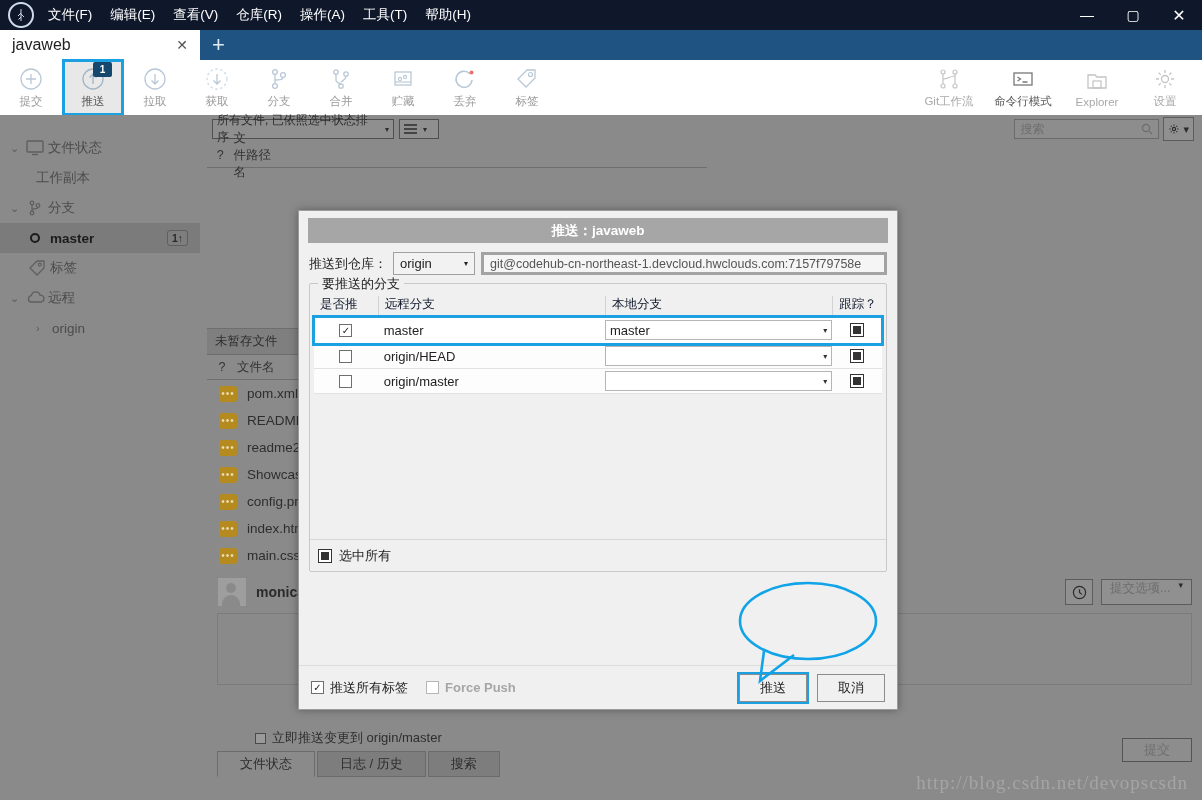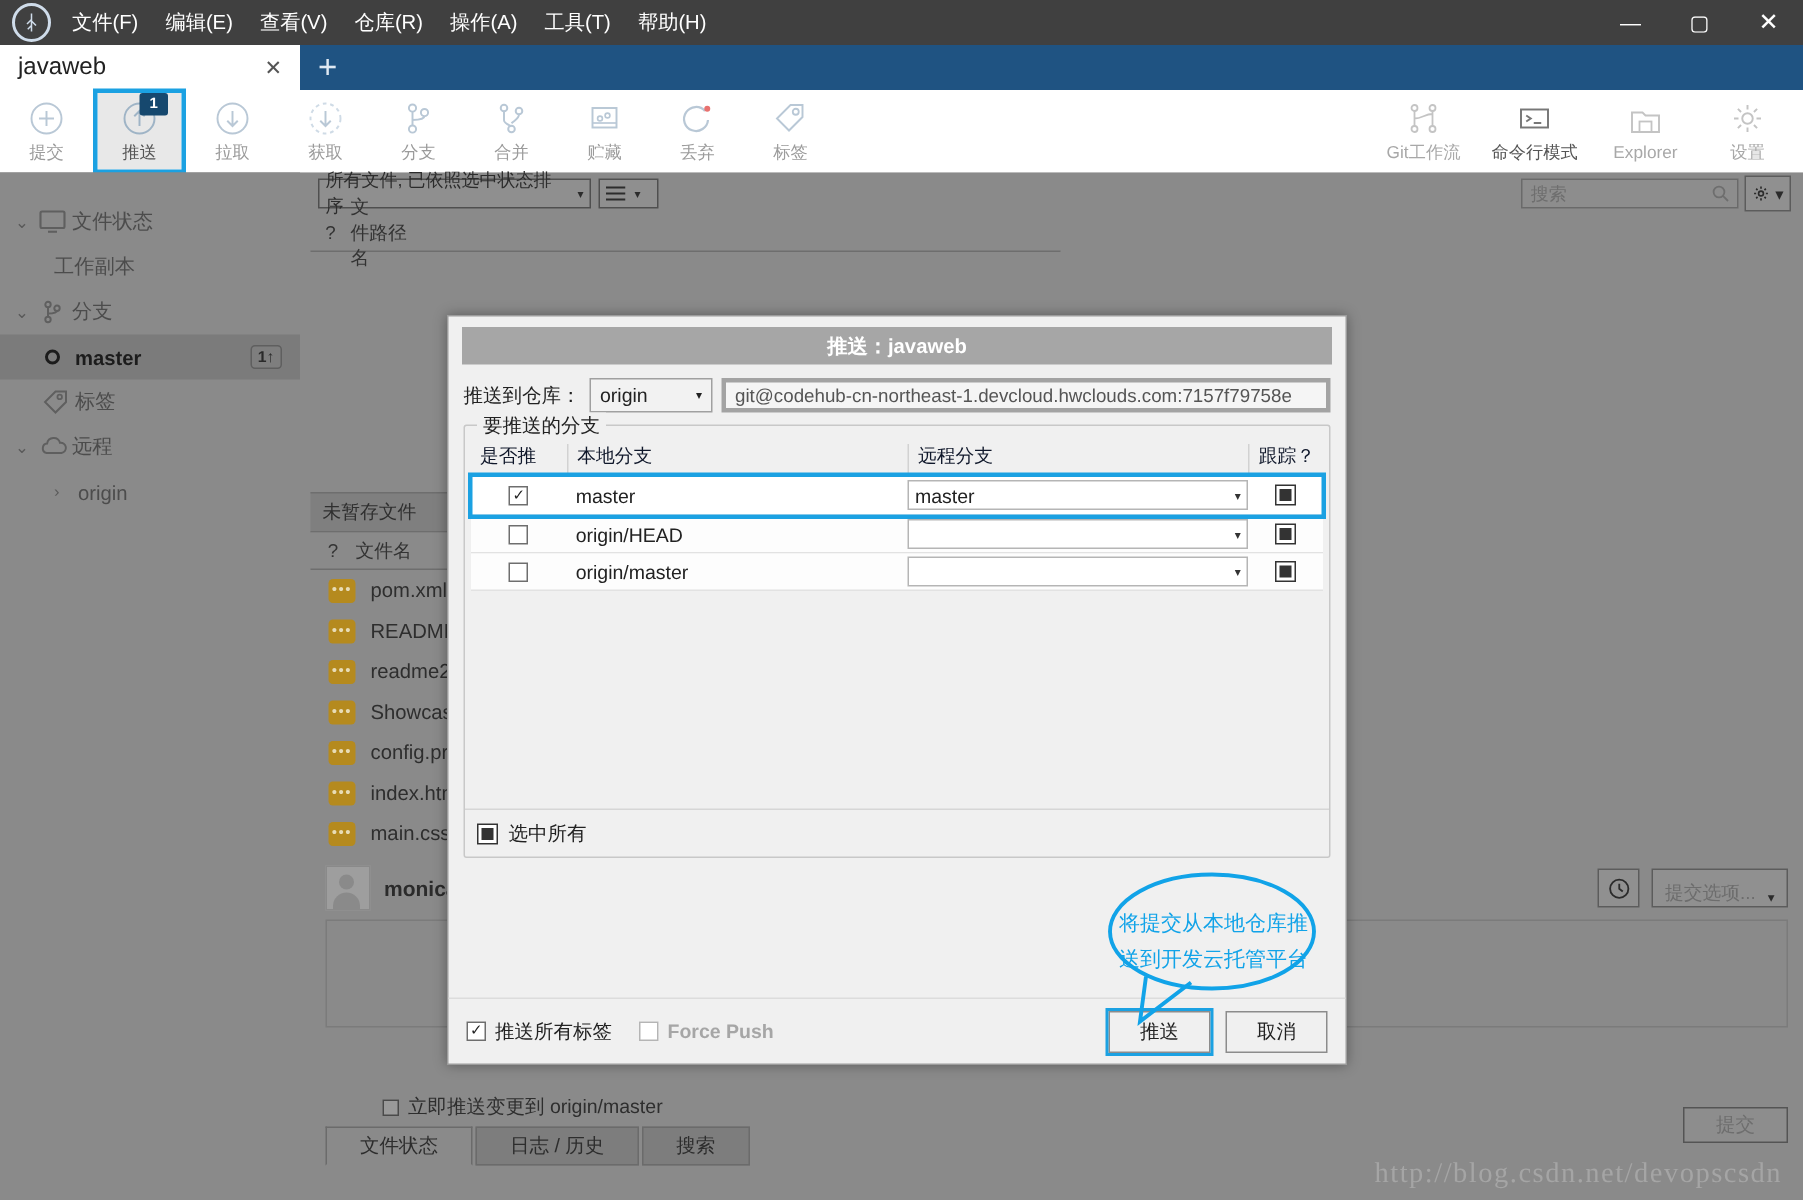--- a/index.html
+++ b/index.html
@@ -4,21 +4,21 @@
 <style>
   html,body{margin:0;padding:0;}
   body{
     width:1202px;height:800px;overflow:hidden;
     font-family:"Liberation Sans","DejaVu Sans",sans-serif;
     font-size:13px;color:#222;background:#fff;position:relative;
   }
   
   .titlebar{
     position:absolute;left:0;top:0;width:1202px;height:30px;
-    background:#404040;display:flex;align-items:center;
+    background:#0f172a;display:flex;align-items:center;
   }
   .app-logo{
     width:22px;height:22px;border-radius:50%;border:2px solid #cfdcea;
     margin-left:8px;margin-right:14px;display:flex;align-items:center;
     justify-content:center;color:#cfdcea;font-size:13px;line-height:1;
   }
   .menubar{display:flex;align-items:center;gap:18px;}
   .menu-item{color:#ffffff;font-size:13.5px;cursor:default;}
   .wincontrols{margin-left:auto;display:flex;height:30px;}
   .wc{width:46px;height:30px;display:flex;align-items:center;justify-content:center;
@@ -559,21 +559,21 @@
     <div style="display:flex;align-items:center;height:34px;margin-top:6px">
       <div class="avatar"></div>
       <span class="commit-name">monica</span>
       <div style="margin-left:auto;display:flex;align-items:center;gap:8px;padding-right:10px">
         <div style="width:26px;height:24px;border:1px solid #5c5c5c;background:#909090;display:flex;align-items:center;justify-content:center">
           <svg width="15" height="15" viewBox="0 0 16 16">
               <circle cx="8" cy="8" r="6.5" fill="none" stroke="#2b2b2b" stroke-width="1.3"></circle>
               <path d="M8 4.5V8l2.5 2" stroke="#2b2b2b" stroke-width="1.3" fill="none"></path>
             </svg>
         </div>
-        <div style="height:24px;border:1px solid #5c5c5c;background:#909090;display:flex;align-items:flex-end;padding:0 8px;gap:8px;font-size:12.5px;color:#6d6d6d">
+        <div style="height:24px;border:1px solid #5c5c5c;background:#909090;display:flex;align-items:flex-start;padding:0 8px;gap:8px;font-size:12.5px;color:#6d6d6d">
           <span>提交选项...</span>
           <span style="font-size:9px;color:#2b2b2b">▾</span>
         </div>
       </div>
     </div>
 
     <div style="margin:4px 10px 0 10px;height:70px;border:1px solid #7b7b7b;background:#8a8a8a"></div>
 
     <div class="bottombar">
       <div style="height:26px;display:flex;align-items:center;padding-left:48px;font-size:13px;color:#2e2e2e">
@@ -603,22 +603,22 @@
     </div>
     <div class="dlg-url">git@codehub-cn-northeast-1.devcloud.hwclouds.com:7157f79758e</div>
   </div>
 
   <div class="fieldset">
     <span class="legend">要推送的分支</span>
 
     <div class="tbl">
       <div class="tbl-hdr">
         <span class="th c1">是否推</span>
+        <span class="th c3">远程分支</span>
         <span class="th c2">本地分支</span>
-        <span class="th c3">远程分支</span>
         <span class="th c4">跟踪？</span>
       </div>
 
       <div class="tr hl">
         <span class="td c1">
           <span class="cbx">✓</span>
         </span>
         <span class="td c2">master</span>
         <span class="td c3">
           <span class="mini-select">
@@ -684,17 +684,13 @@
       <span class="dlg-btn">取消</span>
     </span>
   </div>
 </div>
 
 <div class="annot">
   <svg width="180" height="110" viewBox="0 0 180 110">
     <ellipse cx="88" cy="46" rx="68" ry="38" fill="none" stroke="#11a3e8" stroke-width="2.6"></ellipse>
     <path d="M44 76 L40 106 L74 80" fill="none" stroke="#11a3e8" stroke-width="2.6"></path>
   </svg>
-  <div class="annot-text">
-    <div>将提交从本地仓库推</div>
-    <div>送到开发云托管平台</div>
-  </div>
 </div>
 
 </body></html>

